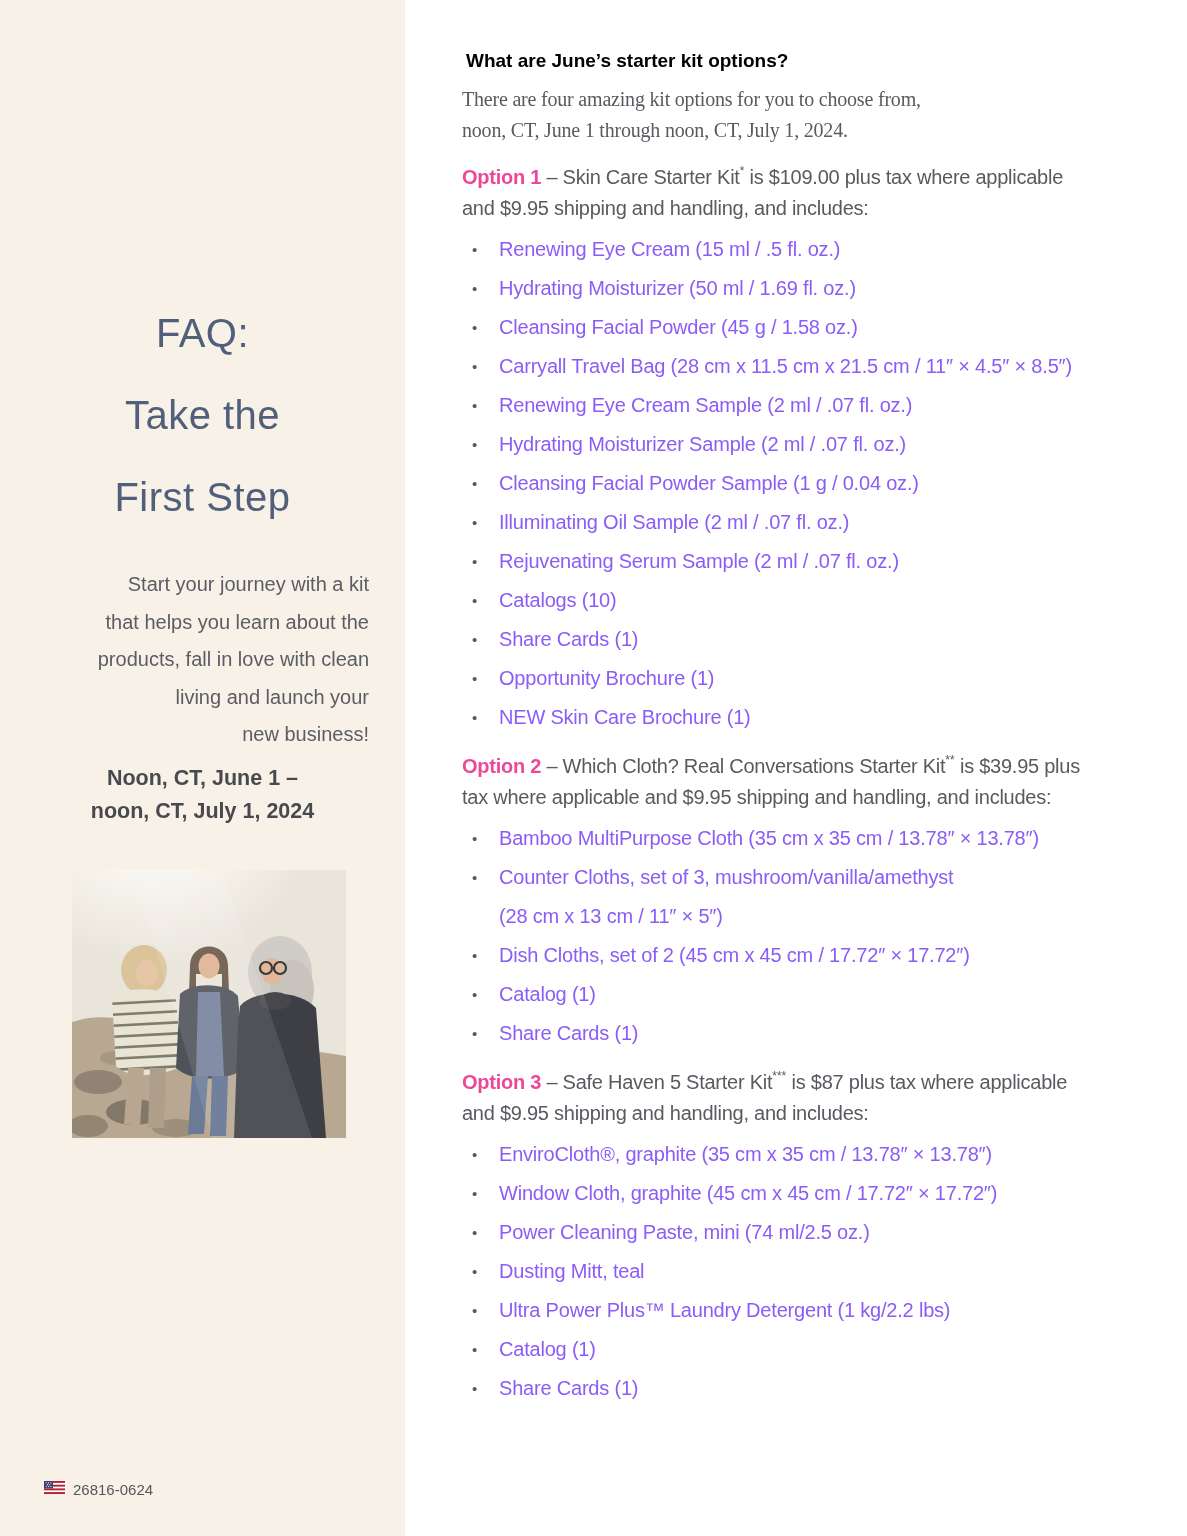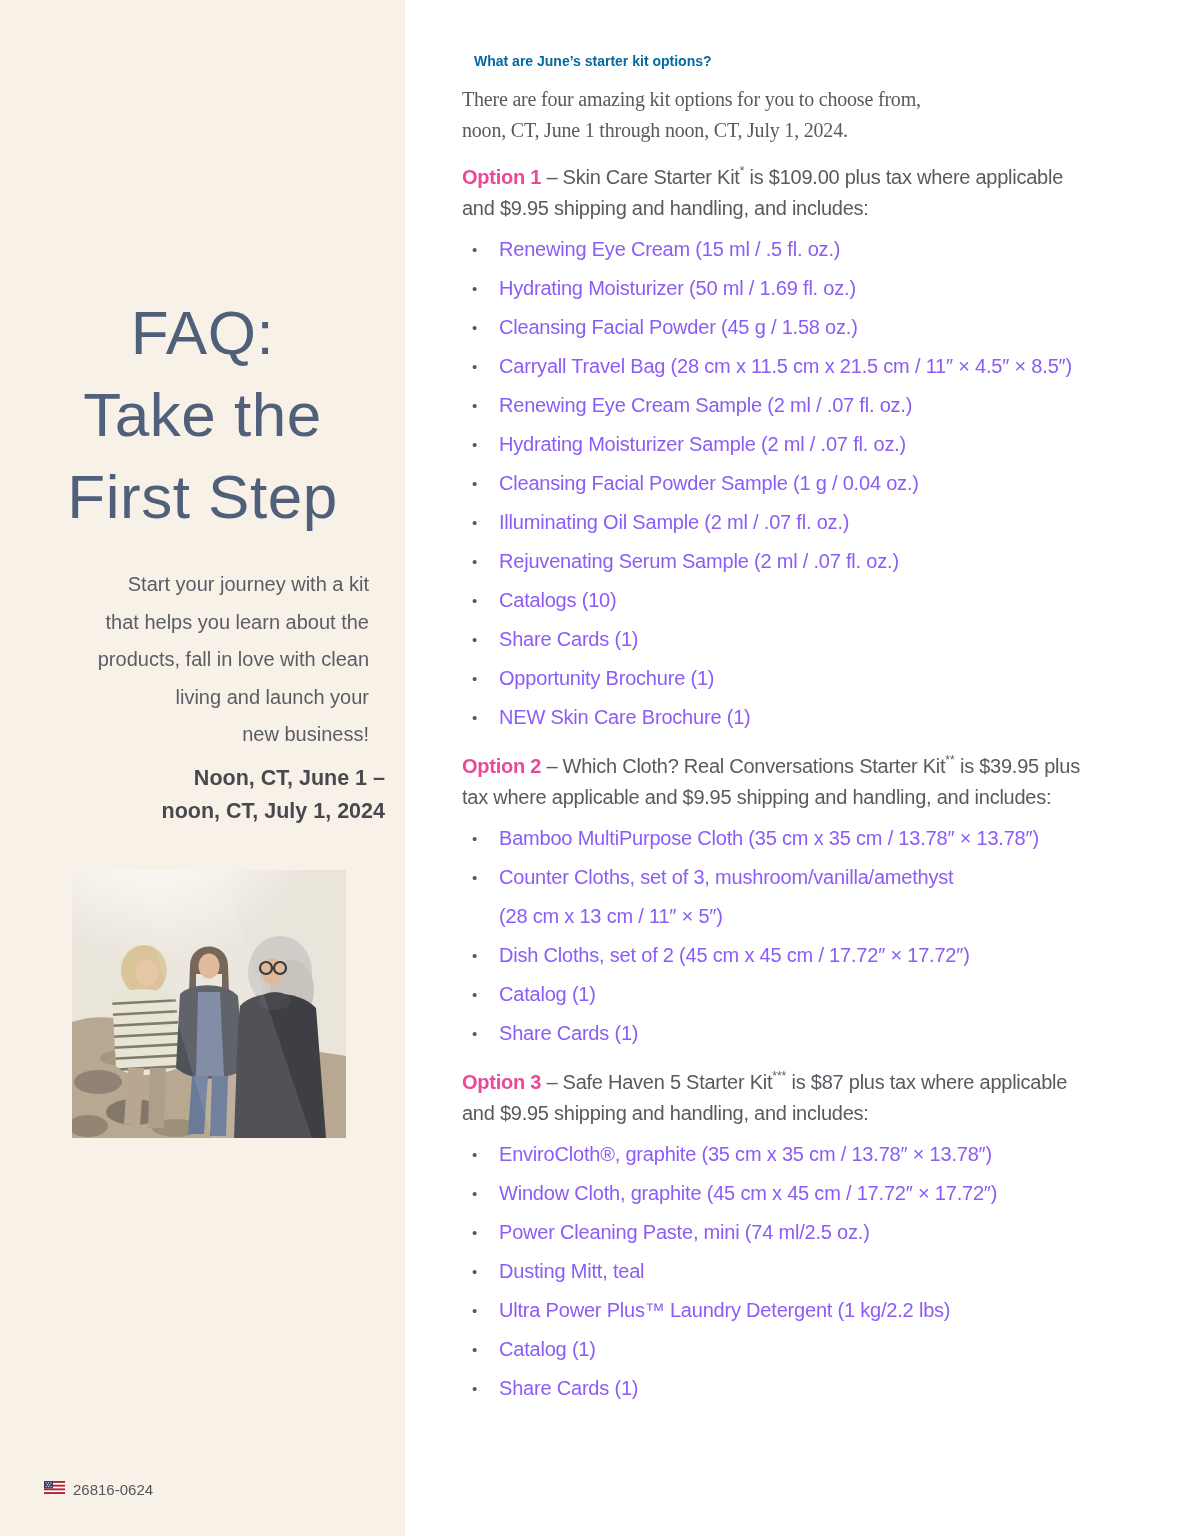--- a/index.html
+++ b/index.html
@@ -2,36 +2,36 @@
 <html><head>
 <meta charset="utf-8">
 <style>
   html,body{margin:0;padding:0;width:1187px;height:1536px;overflow:hidden;background:#ffffff;}
   body{font-family:"Liberation Sans","DejaVu Sans",sans-serif;-webkit-font-smoothing:antialiased;}
   .page{position:relative;width:1187px;height:1536px;background:#ffffff;}
 
   
   .sidebar{position:absolute;left:0;top:0;width:405px;height:1536px;background:#f8f1e8;}
   .side-title{position:absolute;top:292px;left:0;right:0;margin:0;text-align:center;
-    font-size:62px;line-height:82px;font-weight:300;letter-spacing:.5px;color:#51607a;
+    font-size:40px;line-height:82px;font-weight:300;letter-spacing:.5px;color:#51607a;
     white-space:pre-line;}
   .side-sub{position:absolute;top:550px;left:20px;right:20px;margin:16px;text-align:right;
     font-size:20px;line-height:37.5px;color:#5b5d64;white-space:pre-line;}
-  .side-date{position:absolute;top:762px;left:20px;right:20px;margin:0;text-align:right;
+  .side-date{position:absolute;top:762px;left:20px;right:20px;margin:0;text-align:center;
     font-size:21.5px;line-height:33px;font-weight:700;color:#47494e;white-space:pre-line;}
   .side-photo{position:absolute;top:870px;left:72px;width:274px;height:268px;overflow:hidden;}
   .side-photo svg{display:block;}
   .side-footer{position:absolute;top:1481px;left:44px;display:flex;gap:8px;
     font-size:15px;color:#55565a;}
   .flag{display:inline-block;width:21px;height:13px;line-height:0;}
 
   
   .content{position:absolute;left:405px;top:0;width:782px;height:1536px;background:#ffffff;
     box-sizing:border-box;padding:46px 20px 0 57px;}
-  .question{margin:0 0 8px 12px;font-size:14px;line-height:30px;font-weight:700;color:#0369a1;}
+  .question{margin:0 0 8px 4px;font-size:19px;line-height:30px;font-weight:700;color:#000000;}
   .intro{margin:0 0 16px 0;font-size:20px;line-height:31px;color:#585a60;white-space:pre-line;
     letter-spacing:-.2px;font-family:Liberation Serif, serif;}
   .option-title{margin:14px 0 6px 0;font-size:20px;line-height:31px;color:#585a60;
     white-space:pre-line;letter-spacing:-.25px;}
   .option-title strong{color:#ec4899;font-weight:700;}
   .option-title sup{font-size:12px;line-height:0;position:relative;top:-1px;letter-spacing:0;}
   ul.bullets{list-style:none;margin:0 0 6px 0;padding:0;}
   ul.bullets li{position:relative;padding-left:37px;font-size:20px;line-height:39px;
     color:#8b5cf6;white-space:pre-line;letter-spacing:-.2px;}
   ul.bullets li::before{content:"•";position:absolute;left:10px;top:0;font-size:15px;

